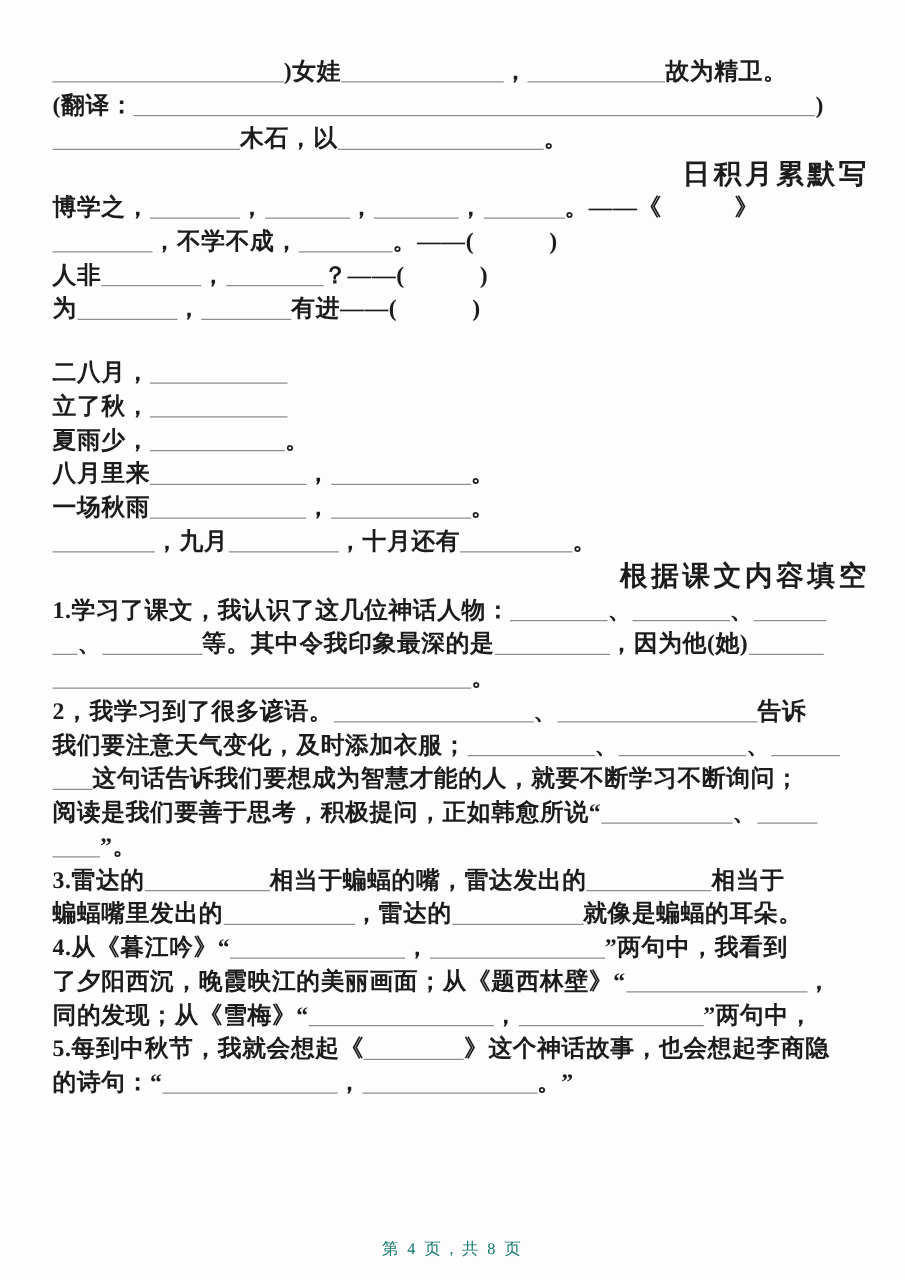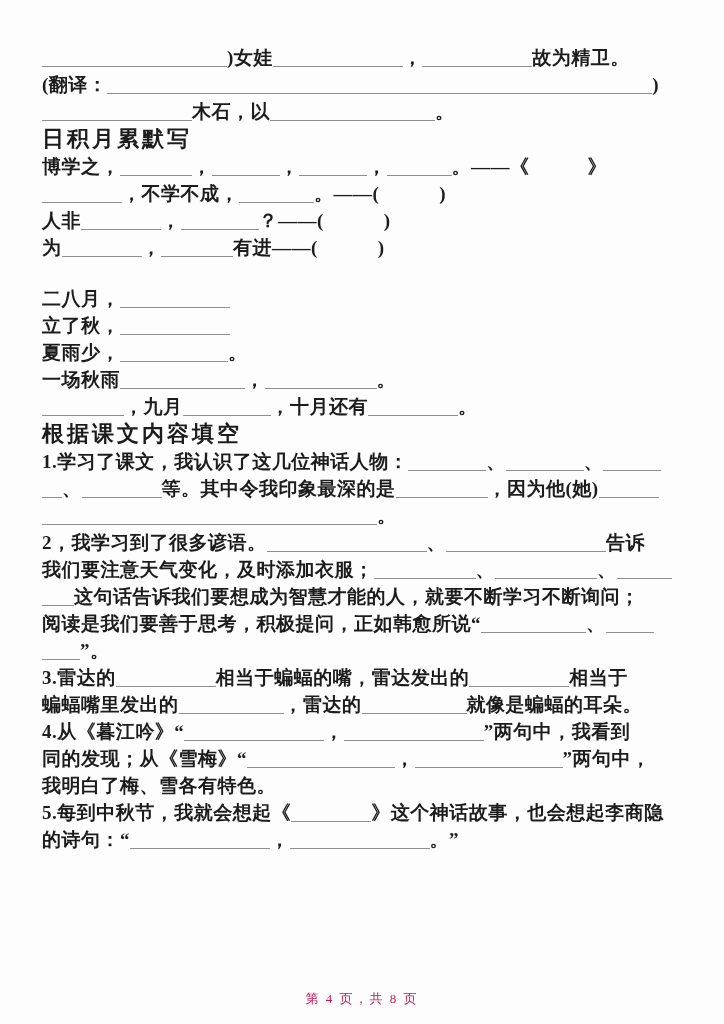--- a/index.html
+++ b/index.html
@@ -24,65 +24,66 @@
   .blank{
     display:inline-block;
     border-bottom:1.4px solid #8e8e8e;
     height:19px;
     vertical-align:-3px;
   }
   .gap{display:inline-block;}
   .sec-header{
     font-size:22px;
     font-weight:bold;
-    text-align:left;
+    text-align:right;
     line-height:28px;
     height:28px;
     letter-spacing:3px;
   }
   .vgap{width:100%;}
   .footer{
     position:absolute;
     left:0;right:0;bottom:16px;
     text-align:center;
     font-size:13px;
     letter-spacing:2px;
-    color:#be185d;
+    color:#0f766e;
   }
 </style>
 </head>
 <body>
 
 <div class="page">
   <div>
       <div class="line"><span class="blank" style="width: 185px; border-bottom-color: rgb(142, 142, 142);"></span><span class="t">)女娃</span><span class="blank" style="width: 130px; border-bottom-color: rgb(142, 142, 142);"></span><span class="t">，</span><span class="blank" style="width: 110px; border-bottom-color: rgb(142, 142, 142);"></span><span class="t">故为精卫。</span></div>
       <div class="line"><span class="t">(翻译：</span><span class="blank" style="width: 545px; border-bottom-color: rgb(142, 142, 142);"></span><span class="t">)</span></div>
       <div class="line"><span class="blank" style="width: 150px; border-bottom-color: rgb(142, 142, 142);"></span><span class="t">木石，以</span><span class="blank" style="width: 165px; border-bottom-color: rgb(142, 142, 142);"></span><span class="t">。</span></div>
       <div class="sec-header">日积月累默写</div>
       <div class="line"><span class="t">博学之，</span><span class="blank" style="width: 72px; border-bottom-color: rgb(142, 142, 142);"></span><span class="t">，</span><span class="blank" style="width: 68px; border-bottom-color: rgb(142, 142, 142);"></span><span class="t">，</span><span class="blank" style="width: 68px; border-bottom-color: rgb(142, 142, 142);"></span><span class="t">，</span><span class="blank" style="width: 65px; border-bottom-color: rgb(142, 142, 142);"></span><span class="t">。——《</span><span class="gap" style="width: 58px;"></span><span class="t">》</span></div>
       <div class="line"><span class="blank" style="width: 80px; border-bottom-color: rgb(142, 142, 142);"></span><span class="t">，不学不成，</span><span class="blank" style="width: 75px; border-bottom-color: rgb(142, 142, 142);"></span><span class="t">。——(</span><span class="gap" style="width: 60px;"></span><span class="t">)</span></div>
       <div class="line"><span class="t">人非</span><span class="blank" style="width: 80px; border-bottom-color: rgb(142, 142, 142);"></span><span class="t">，</span><span class="blank" style="width: 78px; border-bottom-color: rgb(142, 142, 142);"></span><span class="t">？——(</span><span class="gap" style="width: 60px;"></span><span class="t">)</span></div>
       <div class="line"><span class="t">为</span><span class="blank" style="width: 80px; border-bottom-color: rgb(142, 142, 142);"></span><span class="t">，</span><span class="blank" style="width: 72px; border-bottom-color: rgb(142, 142, 142);"></span><span class="t">有进——(</span><span class="gap" style="width: 60px;"></span><span class="t">)</span></div>
       <div class="vgap" style="height: 24px;"></div>
       <div class="line"><span class="t">二八月，</span><span class="blank" style="width: 110px; border-bottom-color: rgb(142, 142, 142);"></span></div>
       <div class="line"><span class="t">立了秋，</span><span class="blank" style="width: 110px; border-bottom-color: rgb(142, 142, 142);"></span></div>
       <div class="line"><span class="t">夏雨少，</span><span class="blank" style="width: 108px; border-bottom-color: rgb(142, 142, 142);"></span><span class="t">。</span></div>
+      <div class="line"><span class="t">八月里来</span><span class="blank" style="width: 125px; border-bottom-color: rgb(142, 142, 142);"></span><span class="t">，</span><span class="blank" style="width: 112px; border-bottom-color: rgb(142, 142, 142);"></span><span class="t">。</span></div>
       <div class="line"><span class="t">一场秋雨</span><span class="blank" style="width: 125px; border-bottom-color: rgb(142, 142, 142);"></span><span class="t">，</span><span class="blank" style="width: 112px; border-bottom-color: rgb(142, 142, 142);"></span><span class="t">。</span></div>
       <div class="line"><span class="blank" style="width: 82px; border-bottom-color: rgb(142, 142, 142);"></span><span class="t">，九月</span><span class="blank" style="width: 88px; border-bottom-color: rgb(142, 142, 142);"></span><span class="t">，十月还有</span><span class="blank" style="width: 90px; border-bottom-color: rgb(142, 142, 142);"></span><span class="t">。</span></div>
       <div class="sec-header">根据课文内容填空</div>
       <div class="line"><span class="t">1.学习了课文，我认识了这几位神话人物：</span><span class="blank" style="width: 78px; border-bottom-color: rgb(142, 142, 142);"></span><span class="t">、</span><span class="blank" style="width: 78px; border-bottom-color: rgb(142, 142, 142);"></span><span class="t">、</span><span class="blank" style="width: 58px; border-bottom-color: rgb(142, 142, 142);"></span></div>
       <div class="line"><span class="blank" style="width: 20px; border-bottom-color: rgb(142, 142, 142);"></span><span class="t">、</span><span class="blank" style="width: 80px; border-bottom-color: rgb(142, 142, 142);"></span><span class="t">等。其中令我印象最深的是</span><span class="blank" style="width: 92px; border-bottom-color: rgb(142, 142, 142);"></span><span class="t">，因为他(她)</span><span class="blank" style="width: 60px; border-bottom-color: rgb(142, 142, 142);"></span></div>
       <div class="line"><span class="blank" style="width: 335px; border-bottom-color: rgb(142, 142, 142);"></span><span class="t">。</span></div>
       <div class="line"><span class="t">2，我学习到了很多谚语。</span><span class="blank" style="width: 160px; border-bottom-color: rgb(142, 142, 142);"></span><span class="t">、</span><span class="blank" style="width: 160px; border-bottom-color: rgb(142, 142, 142);"></span><span class="t">告诉</span></div>
       <div class="line"><span class="t">我们要注意天气变化，及时添加衣服；</span><span class="blank" style="width: 102px; border-bottom-color: rgb(142, 142, 142);"></span><span class="t">、</span><span class="blank" style="width: 102px; border-bottom-color: rgb(142, 142, 142);"></span><span class="t">、</span><span class="blank" style="width: 55px; border-bottom-color: rgb(142, 142, 142);"></span></div>
       <div class="line"><span class="blank" style="width: 32px; border-bottom-color: rgb(142, 142, 142);"></span><span class="t">这句话告诉我们要想成为智慧才能的人，就要不断学习不断询问；</span></div>
       <div class="line"><span class="t">阅读是我们要善于思考，积极提问，正如韩愈所说“</span><span class="blank" style="width: 105px; border-bottom-color: rgb(142, 142, 142);"></span><span class="t">、</span><span class="blank" style="width: 48px; border-bottom-color: rgb(142, 142, 142);"></span></div>
       <div class="line"><span class="blank" style="width: 38px; border-bottom-color: rgb(142, 142, 142);"></span><span class="t">”。</span></div>
       <div class="line"><span class="t">3.雷达的</span><span class="blank" style="width: 100px; border-bottom-color: rgb(142, 142, 142);"></span><span class="t">相当于蝙蝠的嘴，雷达发出的</span><span class="blank" style="width: 100px; border-bottom-color: rgb(142, 142, 142);"></span><span class="t">相当于</span></div>
       <div class="line"><span class="t">蝙蝠嘴里发出的</span><span class="blank" style="width: 105px; border-bottom-color: rgb(142, 142, 142);"></span><span class="t">，雷达的</span><span class="blank" style="width: 105px; border-bottom-color: rgb(142, 142, 142);"></span><span class="t">就像是蝙蝠的耳朵。</span></div>
       <div class="line"><span class="t">4.从《暮江吟》“</span><span class="blank" style="width: 140px; border-bottom-color: rgb(142, 142, 142);"></span><span class="t">，</span><span class="blank" style="width: 140px; border-bottom-color: rgb(142, 142, 142);"></span><span class="t">”两句中，我看到</span></div>
+      <div class="line"><span class="t">了夕阳西沉，晚霞映江的美丽画面；从《题西林壁》“</span><span class="blank" style="width: 145px; border-bottom-color: rgb(142, 142, 142);"></span><span class="t">，</span></div>
       <div class="line"><span class="t">同的发现；从《雪梅》“</span><span class="blank" style="width: 148px; border-bottom-color: rgb(142, 142, 142);"></span><span class="t">，</span><span class="blank" style="width: 148px; border-bottom-color: rgb(142, 142, 142);"></span><span class="t">”两句中，</span></div>
-      <div class="line"><span class="t">我明白了梅、雪各有特色。</span></div>
       <div class="line"><span class="t">5.每到中秋节，我就会想起《</span><span class="blank" style="width: 80px; border-bottom-color: rgb(142, 142, 142);"></span><span class="t">》这个神话故事，也会想起李商隐</span></div>
       <div class="line"><span class="t">的诗句：“</span><span class="blank" style="width: 140px; border-bottom-color: rgb(142, 142, 142);"></span><span class="t">，</span><span class="blank" style="width: 140px; border-bottom-color: rgb(142, 142, 142);"></span><span class="t">。”</span></div>
     </div>
   <div class="footer">第 4 页，共 8 页</div>
 </div>
 
 </body></html>

